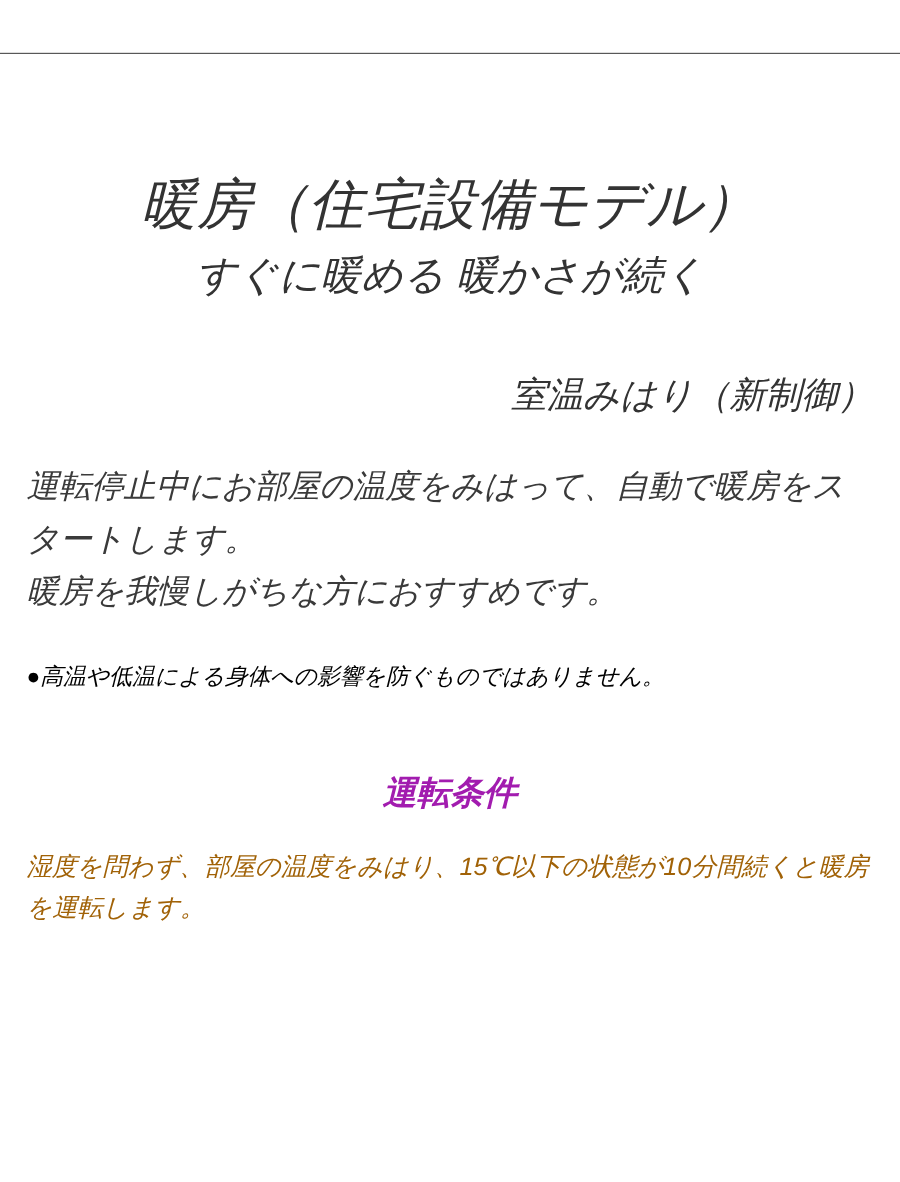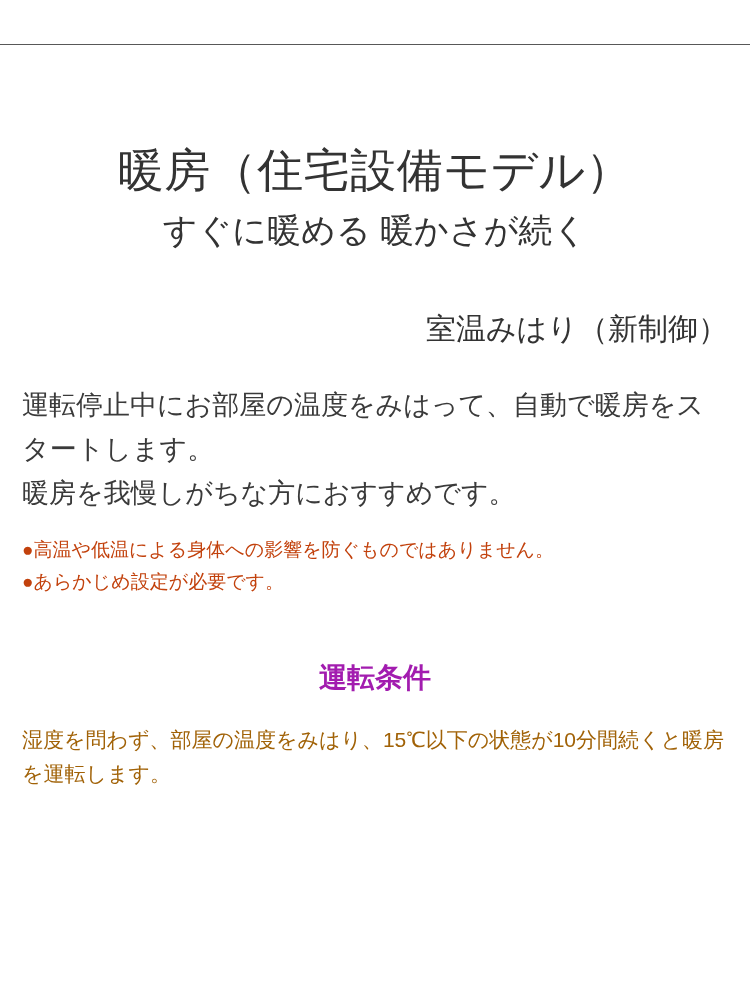--- a/index.html
+++ b/index.html
@@ -12,20 +12,21 @@
     background: #ffffff;
     font-family: "Liberation Sans", sans-serif;
     color: #3a3a3a;
     overflow: hidden;
   }
   .page {
     position: relative;
     width: 750px;
     height: 773px;
     box-sizing: border-box;
+    font-style: italic;
   }
   .top-rule {
     position: absolute;
     top: 44px;
     left: 0;
     width: 750px;
     height: 1px;
     background: #585858;
   }
 
@@ -66,24 +67,24 @@
   }
 
   .lead {
     font-size: 27px;
     line-height: 1.62;
     color: #3a3a3a;
     margin-top: 34px;
   }
 
   .notes {
-    margin-top: 19px;
+    margin-top: 34px;
     font-size: 19px;
     line-height: 1.58;
-    color: #c2410c;
+    color: #000000;
   }
   .note-item {
     margin: 0 0 2px 0;
   }
 
   .cond-heading {
     text-align: center;
     font-size: 28px;
     font-weight: bold;
     color: #a21caf;
@@ -111,21 +112,20 @@
       <div class="sub-title">すぐに暖める 暖かさが続く</div>
     </div>
 
     <div class="section-heading">室温みはり（新制御）</div>
 
     <div class="lead" style="white-space: pre-line;">運転停止中にお部屋の温度をみはって、自動で暖房をスタートします。
 暖房を我慢しがちな方におすすめです。</div>
 
     <div class="notes">
       <p class="note-item">●高温や低温による身体への影響を防ぐものではありません。</p>
-      <p class="note-item">●あらかじめ設定が必要です。</p>
     </div>
 
     <div class="cond-heading">運転条件</div>
 
     <div class="cond-text">湿度を問わず、部屋の温度をみはり、15℃以下の状態が10分間続くと暖房を運転します。</div>
 
   </div>
 </div>
 
 </body></html>

